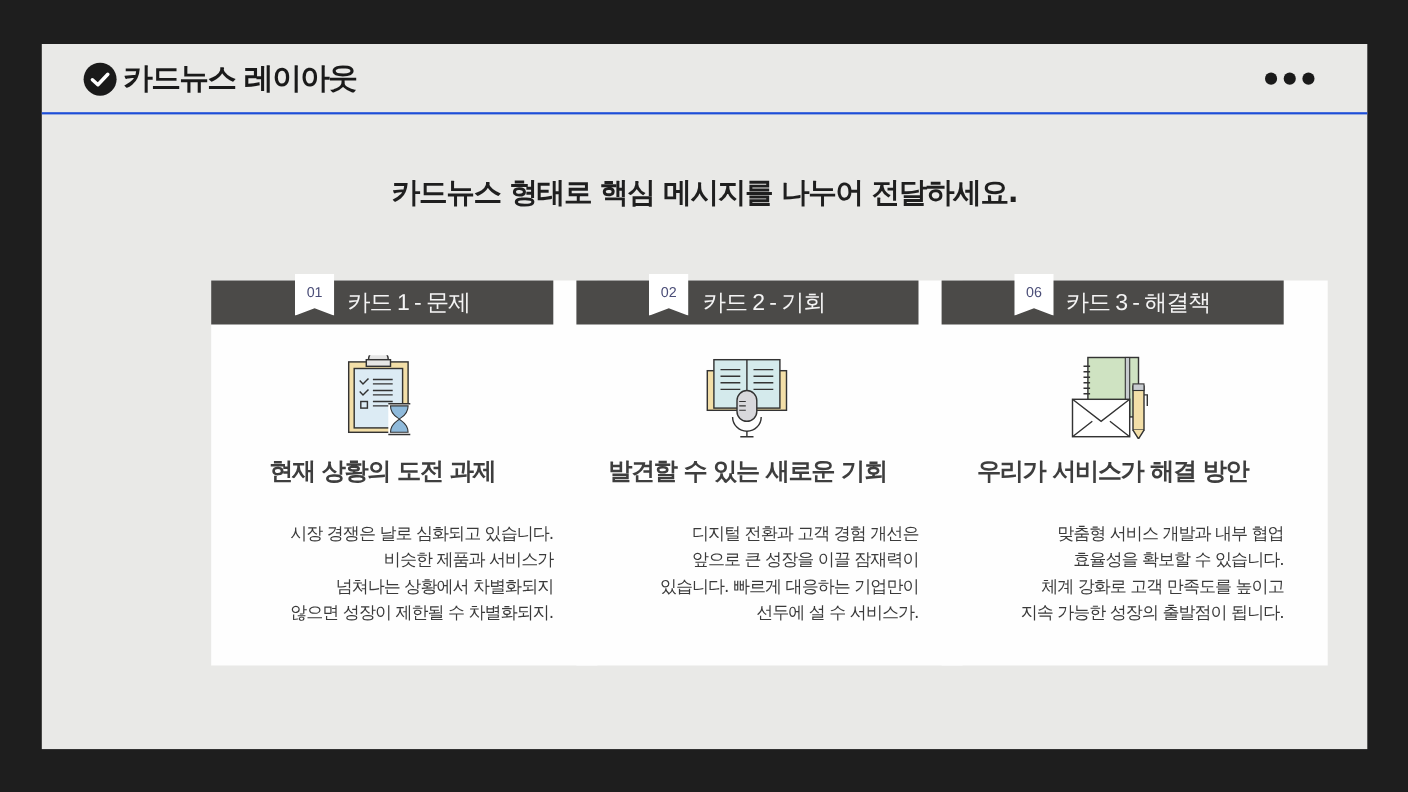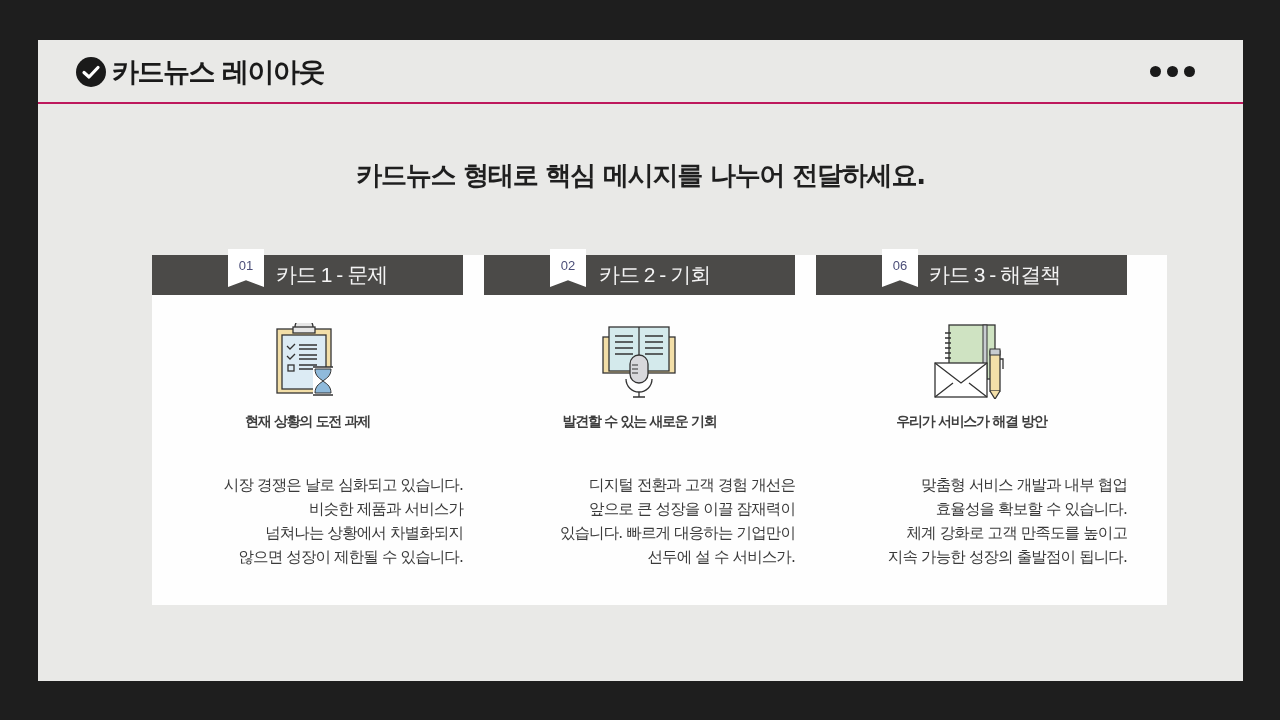--- a/index.html
+++ b/index.html
@@ -1,31 +1,31 @@
 <!DOCTYPE html>
 <html><head>
 <meta charset="utf-8">
 <style>
   html,body{margin:0;padding:0;}
   body{width:1280px;height:720px;background:#1e1e1e;position:relative;overflow:hidden;font-family:"DejaVu Sans","Liberation Sans",sans-serif;}
   .slide{position:absolute;left:38px;top:40px;width:1205px;height:641px;background:#e9e9e7;}
-  .header{position:absolute;left:0;top:0;width:1205px;height:62px;border-bottom:2px solid #be185d;}
+  .header{position:absolute;left:0;top:0;width:1205px;height:62px;border-bottom:2px solid #1d4ed8;}
   .check{position:absolute;left:38px;top:17px;width:30px;height:30px;border-radius:50%;background:#1a1a1a;}
   .check svg{position:absolute;left:0;top:0;}
   .title{position:absolute;left:74px;top:14px;font-size:27px;font-weight:bold;color:#1a1a1a;letter-spacing:-1.5px;line-height:36px;}
   .dots{position:absolute;left:1112px;top:26px;display:flex;gap:6px;cursor:pointer;}
   .dots span{width:11px;height:11px;border-radius:50%;background:#1a1a1a;display:block;}
   .subtitle{position:absolute;left:0;width:1205px;top:118px;text-align:center;font-size:26px;font-weight:bold;color:#1f1f1f;letter-spacing:-1.2px;}
-  .card{position:absolute;top:215px;width:351px;height:350px;background:#fefefe;}
+  .card{position:absolute;top:215px;width:351px;height:350px;background:#fefefe;margin-left:40px;}
   .card-head{position:absolute;left:0;top:0;width:311px;height:40px;background:#4b4a48;}
   .ribbon{position:absolute;top:-6px;width:36px;height:38px;background:#fff;clip-path:polygon(0 0,100% 0,100% 100%,50% 82%,0 100%);}
   .ribbon span{display:block;text-align:center;font-size:13px;color:#4b4e78;margin-top:9px;font-family:"Liberation Sans",sans-serif;}
   .card-label{position:absolute;top:6px;font-size:21px;color:#f4f4f4;letter-spacing:-1px;white-space:nowrap;font-family:"Liberation Sans",sans-serif;}
   .icon{position:absolute;left:115px;top:68px;width:80px;height:76px;}
-  .card-title{position:absolute;left:0;width:311px;top:158px;text-align:center;font-size:14px;font-weight:bold;color:#3e3e3e;letter-spacing:-1.3px;}
+  .card-title{position:absolute;left:0;width:311px;top:158px;text-align:center;font-size:22px;font-weight:bold;color:#3e3e3e;letter-spacing:-1.3px;}
   .card-body{position:absolute;left:0;width:311px;top:218px;text-align:right;font-size:15.5px;color:#3a3a3a;line-height:24px;letter-spacing:-0.9px;}
   .card-body div{white-space:nowrap;}
 </style>
 </head>
 <body>
 
 <div class="slide">
   <div class="header">
     <div class="check">
       <svg width="30" height="30" viewBox="0 0 30 30">
@@ -61,21 +61,21 @@
         <rect x="46" y="44" width="20" height="28" fill="#fff"></rect>
         <path d="M46 44 h20 M46 72 h20" stroke="#333" stroke-width="1.5"></path>
         <path d="M48 46 h16 c0 8 -6 10 -8 12 c2 2 8 4 8 12 h-16 c0 -8 6 -10 8 -12 c-2 -2 -8 -4 -8 -12 z" fill="#8fbadb" stroke="#333" stroke-width="1"></path>
       </svg>
     </div>
     <div class="card-title">현재 상황의 도전 과제</div>
     <div class="card-body">
       <div>시장 경쟁은 날로 심화되고 있습니다.</div>
       <div>비슷한 제품과 서비스가</div>
       <div>넘쳐나는 상황에서 차별화되지</div>
-      <div>않으면 성장이 제한될 수 있습니다.</div>
+      <div>않으면 성장이 제한될 수 차별화되지.</div>
     </div>
   </div>
 
   <div class="card" style="left:446px;">
     <div class="card-head">
       <div class="ribbon" style="left:66px;">
           <span>02</span>
         </div>
       <div class="card-label" style="left:115px;">카드 2 - 기회</div>
     </div>

